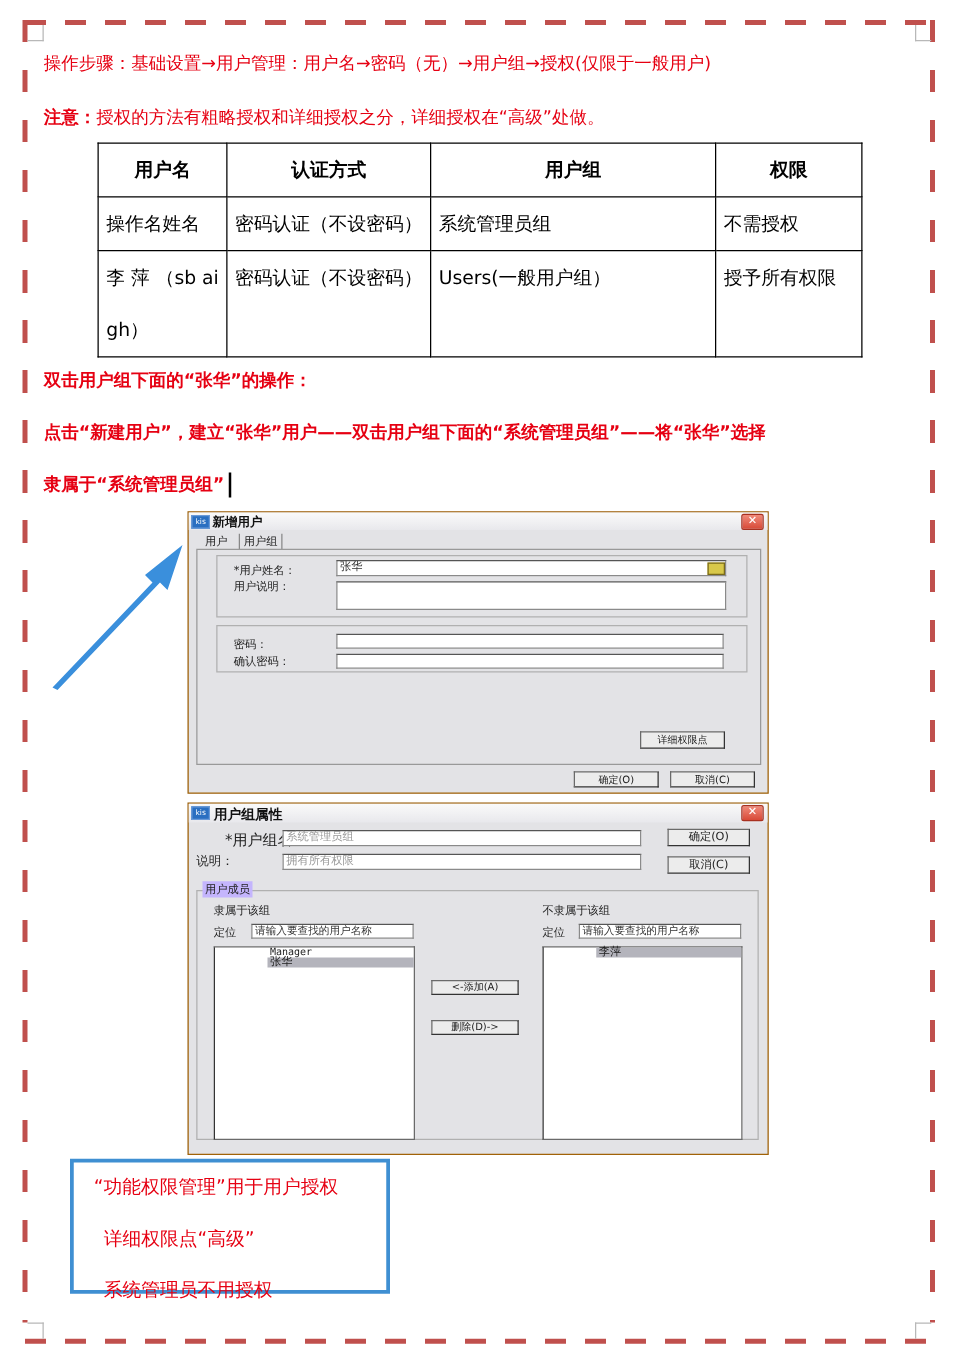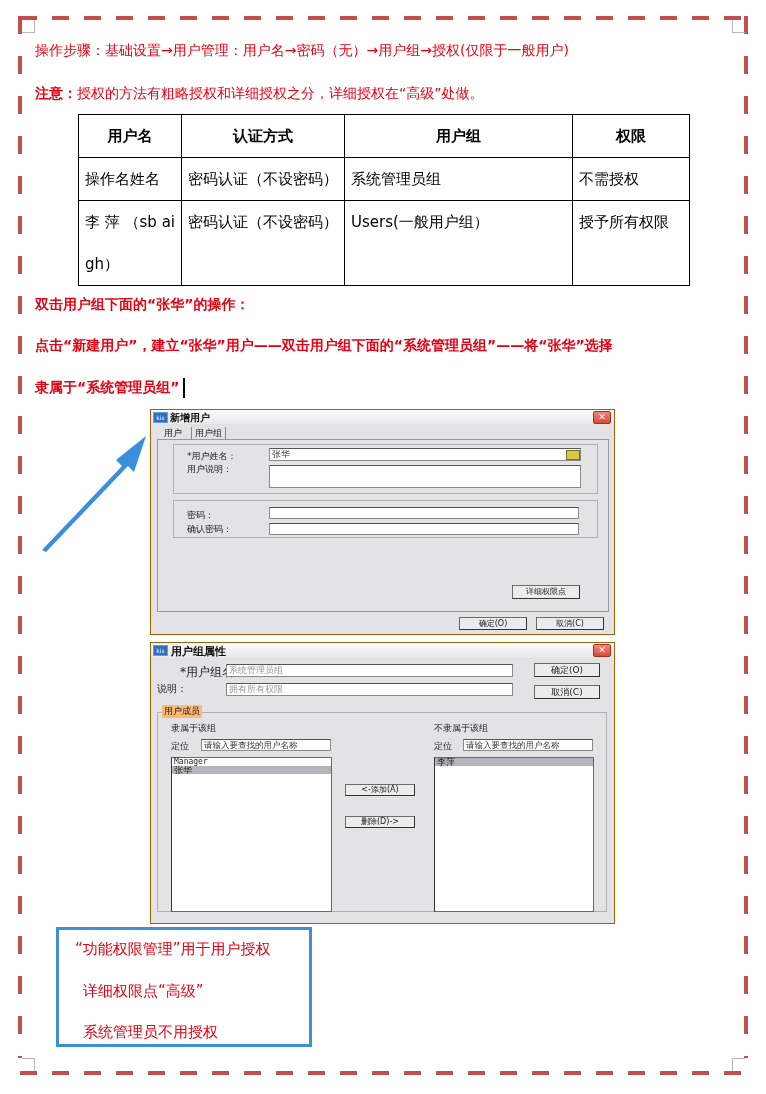--- a/index.html
+++ b/index.html
@@ -22,24 +22,24 @@
   .dlg { position:absolute; background:#e3e3e6; border:1px solid #a16207; font-size:9px; color:#222; }
   .titlebar { position:absolute; left:0; top:0; right:0; height:14px; background:linear-gradient(#fafafa,#e8e8ec); }
   .kis { position:absolute; width:13px; height:9px; background:#2a6fc1; color:#fff; font-size:6px; text-align:center; line-height:9px; border:1px solid #6a9ad8; }
   .ttl { position:absolute; font-weight:bold; font-size:10px; color:#111; }
   .xbtn { position:absolute; width:16px; height:11px; background:linear-gradient(#f08a7a,#d84a38); border:1px solid #a83020; color:#fff; font-size:9px; line-height:11px; text-align:center; border-radius:2px; }
   .inp { position:absolute; background:#fff; border:1px solid #8a8a8a; border-top-color:#555; font-size:9px; padding-left:2px; line-height:11px; color:#333; box-sizing:border-box; }
   .inp.dis { color:#999; }
   .btn { position:absolute; background:#ececec; border:1px solid #6a6a6a; border-right-color:#333; border-bottom-color:#333; text-align:center; font-size:8px; box-sizing:border-box; }
   .grp { position:absolute; border:1px solid #b0b0b0; box-sizing:border-box; }
   .lbl { position:absolute; white-space:nowrap; }
-  .listbox { position:absolute; background:#fff; border:1px solid #6a6a6a; border-left-color:#333; box-sizing:border-box; font-size:9px; }
+  .listbox { position:absolute; background:#fff; border:1px solid #6a6a6a; border-left-color:#333; box-sizing:border-box; font-size:9px;padding-left:42px; }
   .listbox .it { height:8px; line-height:8px; padding-left:2px; }
   .listbox .sel { background:#b4b4bc; }
-  .note { position:absolute; left:56px; top:927px; width:256px; height:120px; border:3px solid #3f8fd2; box-sizing:border-box; background:#fff; }
+  .note { position:absolute; left:56px; top:927px; width:256px; height:108px; border:3px solid #3f8fd2; box-sizing:border-box; background:#fff; }
   .note .ln { position:absolute; font-size:15px; color:#e60012; white-space:nowrap; }
 </style>
 </head>
 <body>
 
 <div class="dash-h" style="left:20px; top:16px; width:728px;"></div>
 <div class="dash-h" style="left:20px; top:1071px; width:728px;"></div>
 <div class="dash-v" style="left:18px; top:16px; height:1042px;"></div>
 <div class="dash-v" style="left:744px; top:16px; height:1042px;"></div>
 <div class="crop" style="left:22px; top:20px; border-width:0 1px 1px 0;"></div>
@@ -116,21 +116,21 @@
     <div class="ttl" style="left:20px; top:1px; font-size:11px;">用户组属性</div>
     <div class="xbtn" style="right:3px; top:1px;">✕</div>
   </div>
   <div class="lbl" style="left:6px; top:21px; font-size:12px;margin-left:23px;">*用户组名：</div>
   <div class="inp dis" style="left:75px; top:21px; width:287px; height:13px;">系统管理员组</div>
   <div class="lbl" style="left:6px; top:39px; font-size:10px;">说明：</div>
   <div class="inp dis" style="left:75px; top:40px; width:287px; height:13px;">拥有所有权限</div>
   <div class="btn" style="left:383px; top:20px; width:66px; height:14px; line-height:12px; font-size:9px;">确定(O)</div>
   <div class="btn" style="left:383px; top:42px; width:66px; height:14px; line-height:12px; font-size:9px;">取消(C)</div>
   <div class="grp" style="left:6px; top:69px; width:450px; height:200px;"></div>
-  <div class="lbl" style="left:11px; top:62px; font-size:9px; background:#fdba74; padding:0 2px;">用户成员</div>
+  <div class="lbl" style="left:11px; top:62px; font-size:9px; background:#c4b5fd; padding:0 2px;">用户成员</div>
   <div class="lbl" style="left:20px; top:79px;">隶属于该组</div>
   <div class="lbl" style="left:20px; top:97px;">定位</div>
   <div class="inp" style="left:50px; top:96px; width:130px; height:12px; font-size:8.5px;">请输入要查找的用户名称</div>
   <div class="listbox" style="left:20px; top:114px; width:161px; height:155px;">
     <div class="it" style="font-family:'DejaVu Sans Mono', monospace; font-size:8px;">Manager</div>
     <div class="it sel">张华</div>
   </div>
   <div class="btn" style="left:194px; top:141px; width:70px; height:12px; line-height:10px;">&lt;-添加(A)</div>
   <div class="btn" style="left:194px; top:173px; width:70px; height:12px; line-height:10px;">删除(D)-&gt;</div>
   <div class="lbl" style="left:283px; top:79px;">不隶属于该组</div>

